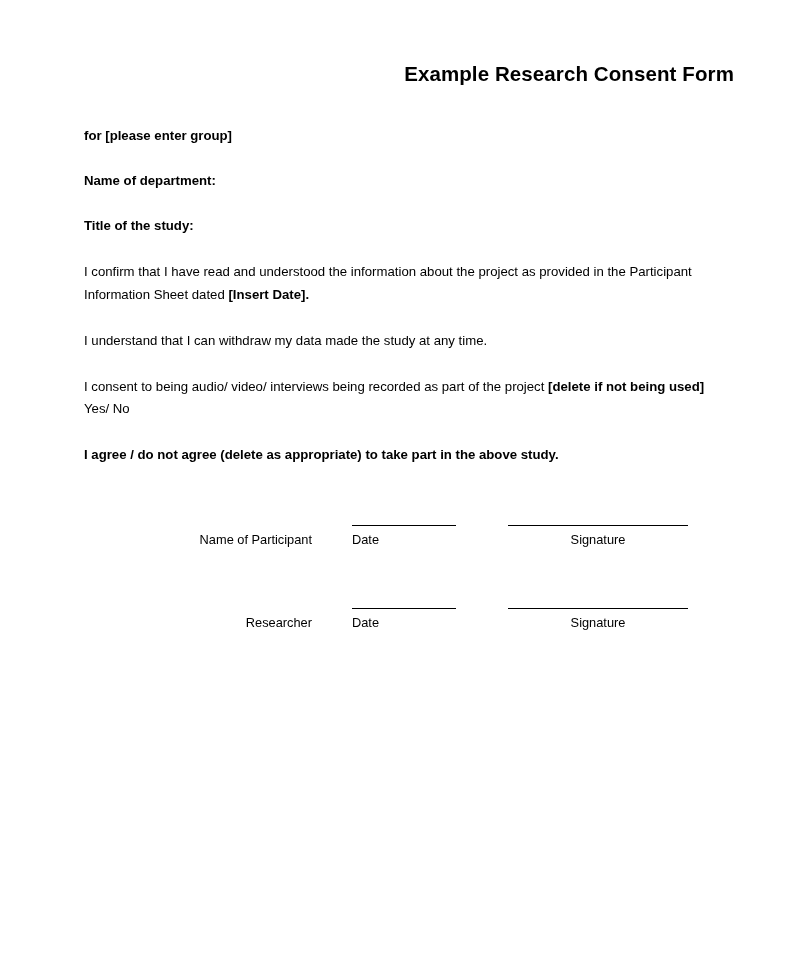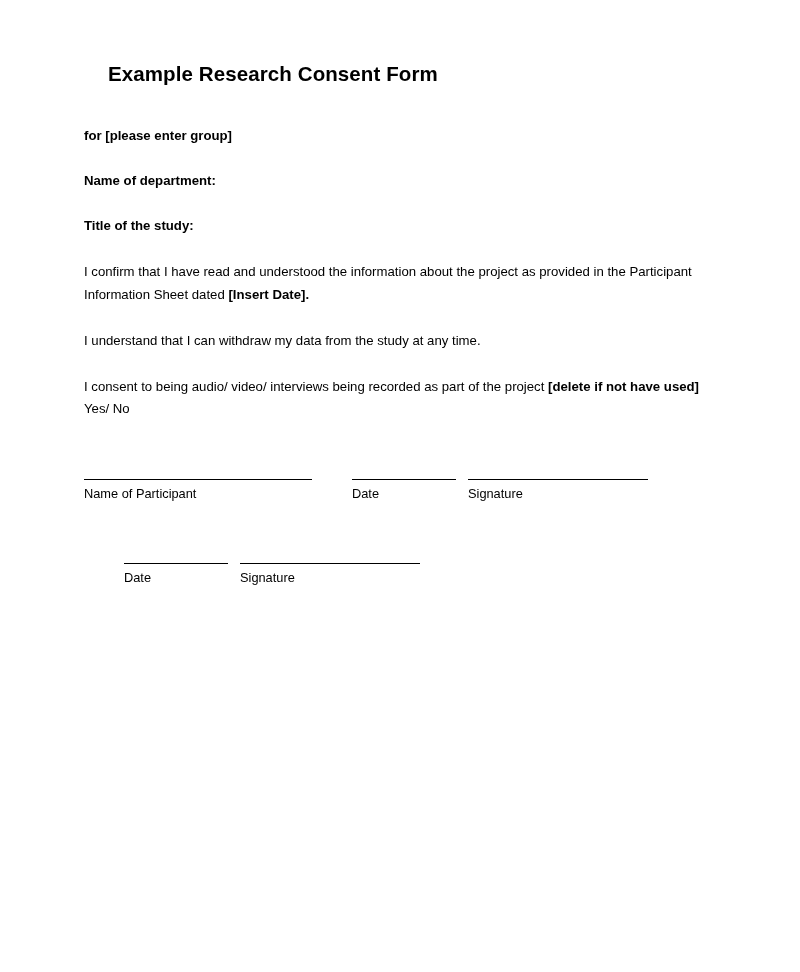--- a/index.html
+++ b/index.html
@@ -23,21 +23,21 @@
   }
   .doc {
     position: absolute;
     left: 84px;
     top: 62px;
     width: 650px;
   }
   .doc-title {
     font-size: 20.5px;
     font-weight: bold;
-    text-align: left;
+    text-align: right;
     letter-spacing: 0.1px;
     margin: 0 0 40px 0;
     padding-left: 24px;
   }
   .label-line {
     font-size: 13.2px;
     font-weight: bold;
     line-height: 1.45;
     margin: 0 0 26px 0;
   }
@@ -67,66 +67,71 @@
   }
   .sig-rule {
     border-bottom: 1.6px solid #000;
     height: 0;
   }
   .sig-caption {
     font-size: 12.8px;
     padding-top: 6px;
     line-height: 1.3;
   }
-  .f-name { width: 228px; }
+  .f-name { width: 228px; align-items: flex-end; }
   .f-date { width: 104px; margin-left: 40px; justify-content: center; }
-  .f-sign { width: 180px; margin-left: 12px; }
+  .f-sign { width: 180px; margin-left: 52px; text-align: center; }
 </style>
 </head>
 <body>
 
 <div class="page">
   <div class="doc">
 
     <div class="doc-title">Example Research Consent Form</div>
 
     <div class="label-line">for [please enter group]</div>
     <div class="label-line">Name of department:</div>
     <div class="label-line">Title of the study:</div>
 
     <div class="statements">
       <p class="para">
         <span>I confirm that I have read and understood the information about the project as provided in the Participant Information Sheet dated </span><b>[Insert Date].</b>
       </p>
       <p class="para">
-        <span>I understand that I can withdraw my data from the study at any time.</span>
+        <span>I understand that I can withdraw my data made the study at any time.</span>
       </p>
       <p class="para">
-        <span>I consent to being audio/ video/ interviews being recorded as part of the project </span><b>[delete if not have used]</b><span> Yes/ No</span>
+        <span>I consent to being audio/ video/ interviews being recorded as part of the project </span><b>[delete if not being used]</b><span> Yes/ No</span>
       </p>
+      <p class="para bold-all">I agree / do not agree (delete as appropriate) to take part in the above study.</p>
     </div>
 
     <div class="sig-block">
 
       <div class="sig-row">
         <div class="sig-field f-name">
           <div class="sig-rule"></div>
           <div class="sig-caption">Name of Participant</div>
         </div>
         <div class="sig-field f-date">
           <div class="sig-rule"></div>
           <div class="sig-caption">Date</div>
         </div>
         <div class="sig-field f-sign">
           <div class="sig-rule"></div>
           <div class="sig-caption">Signature</div>
         </div>
       </div>
 
       <div class="sig-row">
+        <div class="sig-field f-name">
+          <div class="sig-rule"></div>
+          <div class="sig-caption">Researcher</div>
+        </div>
         <div class="sig-field f-date">
           <div class="sig-rule"></div>
           <div class="sig-caption">Date</div>
         </div>
         <div class="sig-field f-sign">
           <div class="sig-rule"></div>
           <div class="sig-caption">Signature</div>
         </div>
       </div>
 

